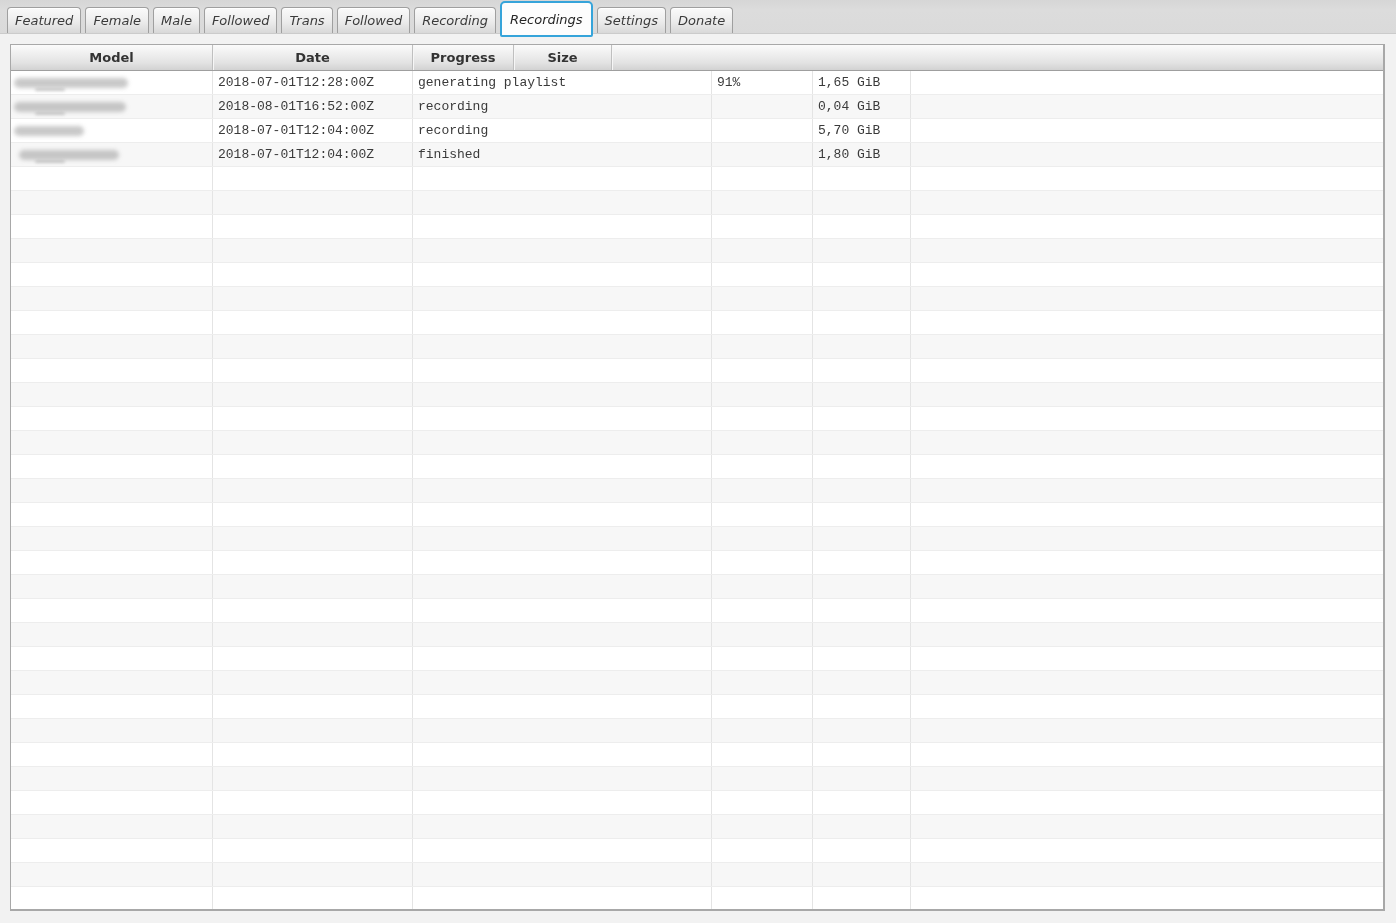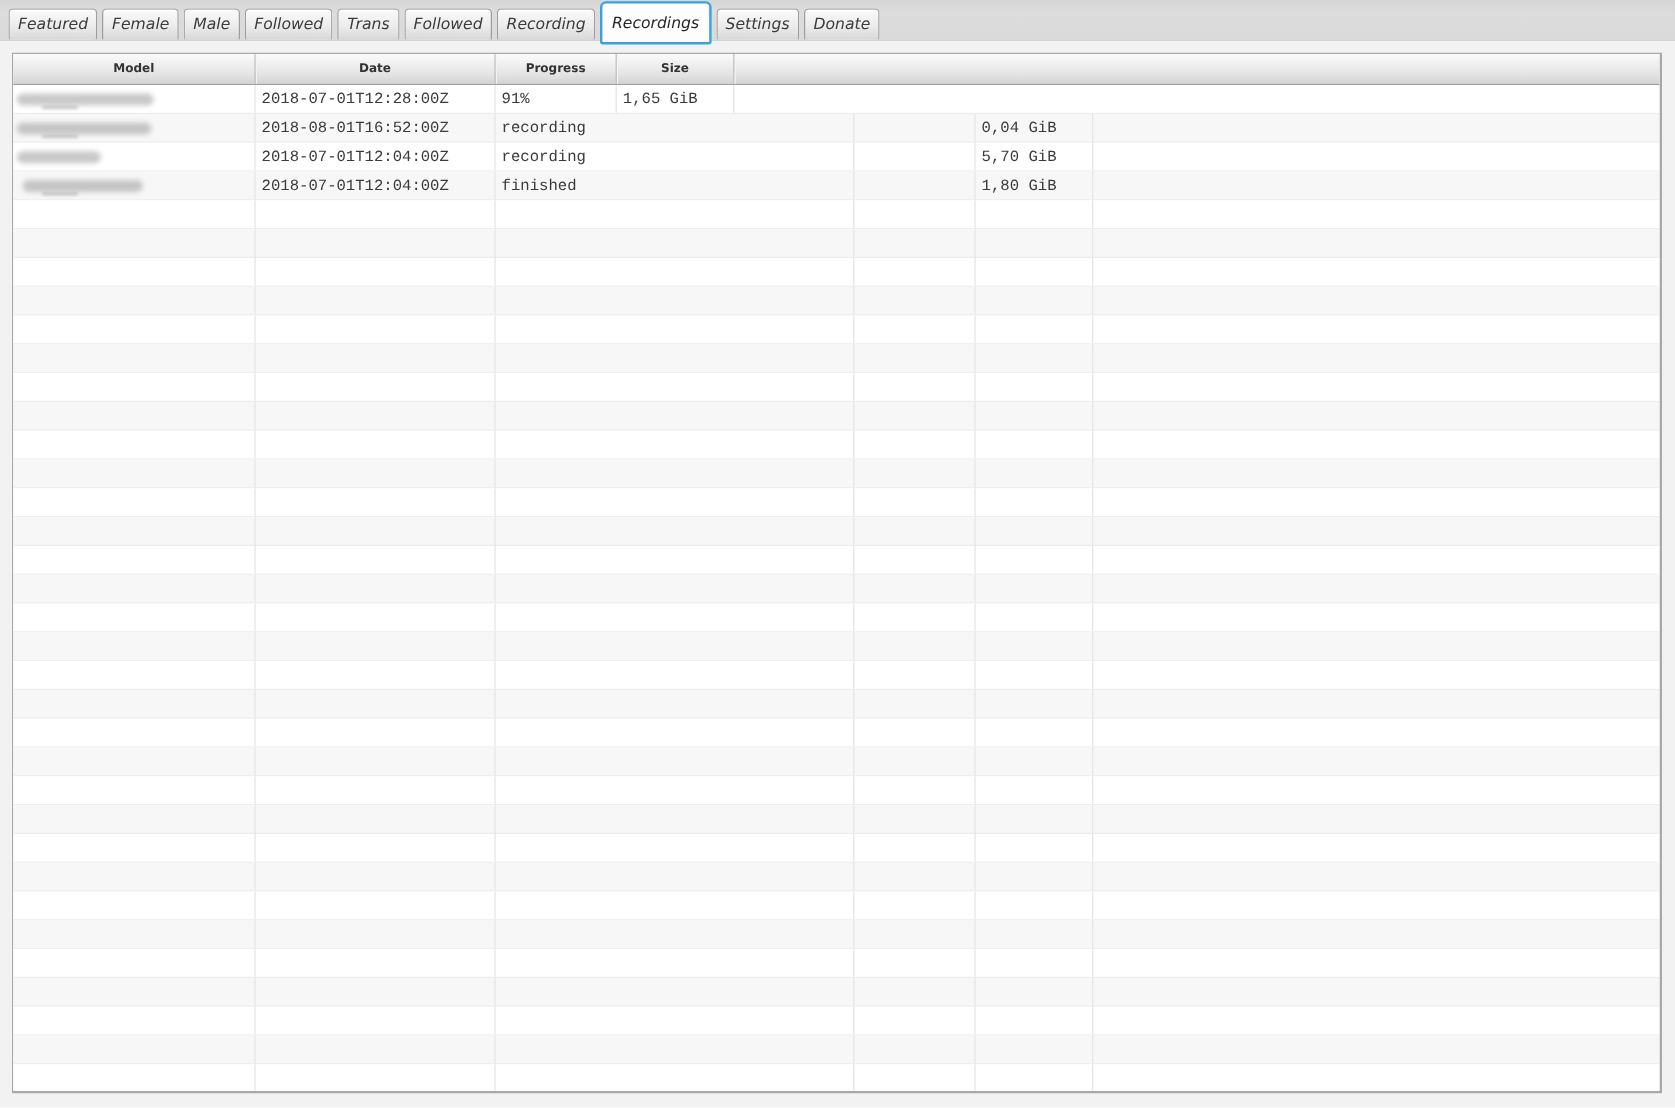--- a/index.html
+++ b/index.html
@@ -65,21 +65,21 @@
   .thead {
     display: flex;
     height: 26px;
     background: linear-gradient(to bottom, #fbfbfb, #e3e3e3 70%, #d2d2d2);
     border-bottom: 1px solid #9f9f9f;
   }
   .th {
     border-right: 1px solid #bfbfbf;
     box-shadow: 1px 0 0 #f6f6f6;
     font-weight: bold;
-    font-size: 10px;
+    font-size: 13px;
     color: #333333;
     text-align: center;
     line-height: 25px;
     white-space: nowrap;
     overflow: hidden;
   }
   .th.col-filler { border-right: none; box-shadow: none; }
 
   .tr {
     display: flex;
@@ -171,20 +171,21 @@
     <div class="th col-filler"></div>
   </div>
 
   <div class="tbody">
     <div class="tr">
       <div class="td col-model">
         <div class="blob" style="width: 114px;"></div>
         <div class="smudge"></div>
       </div>
       <div class="td col-date">2018-07-01T12:28:00Z</div>
+      <div class="td col-status">generating playlist</div>
       <div class="td col-progress">91%</div>
       <div class="td col-size">1,65 GiB</div>
       <div class="td col-filler"></div>
     </div>
 
     <div class="tr">
       <div class="td col-model">
         <div class="blob" style="width: 112px;"></div>
         <div class="smudge"></div>
       </div>

